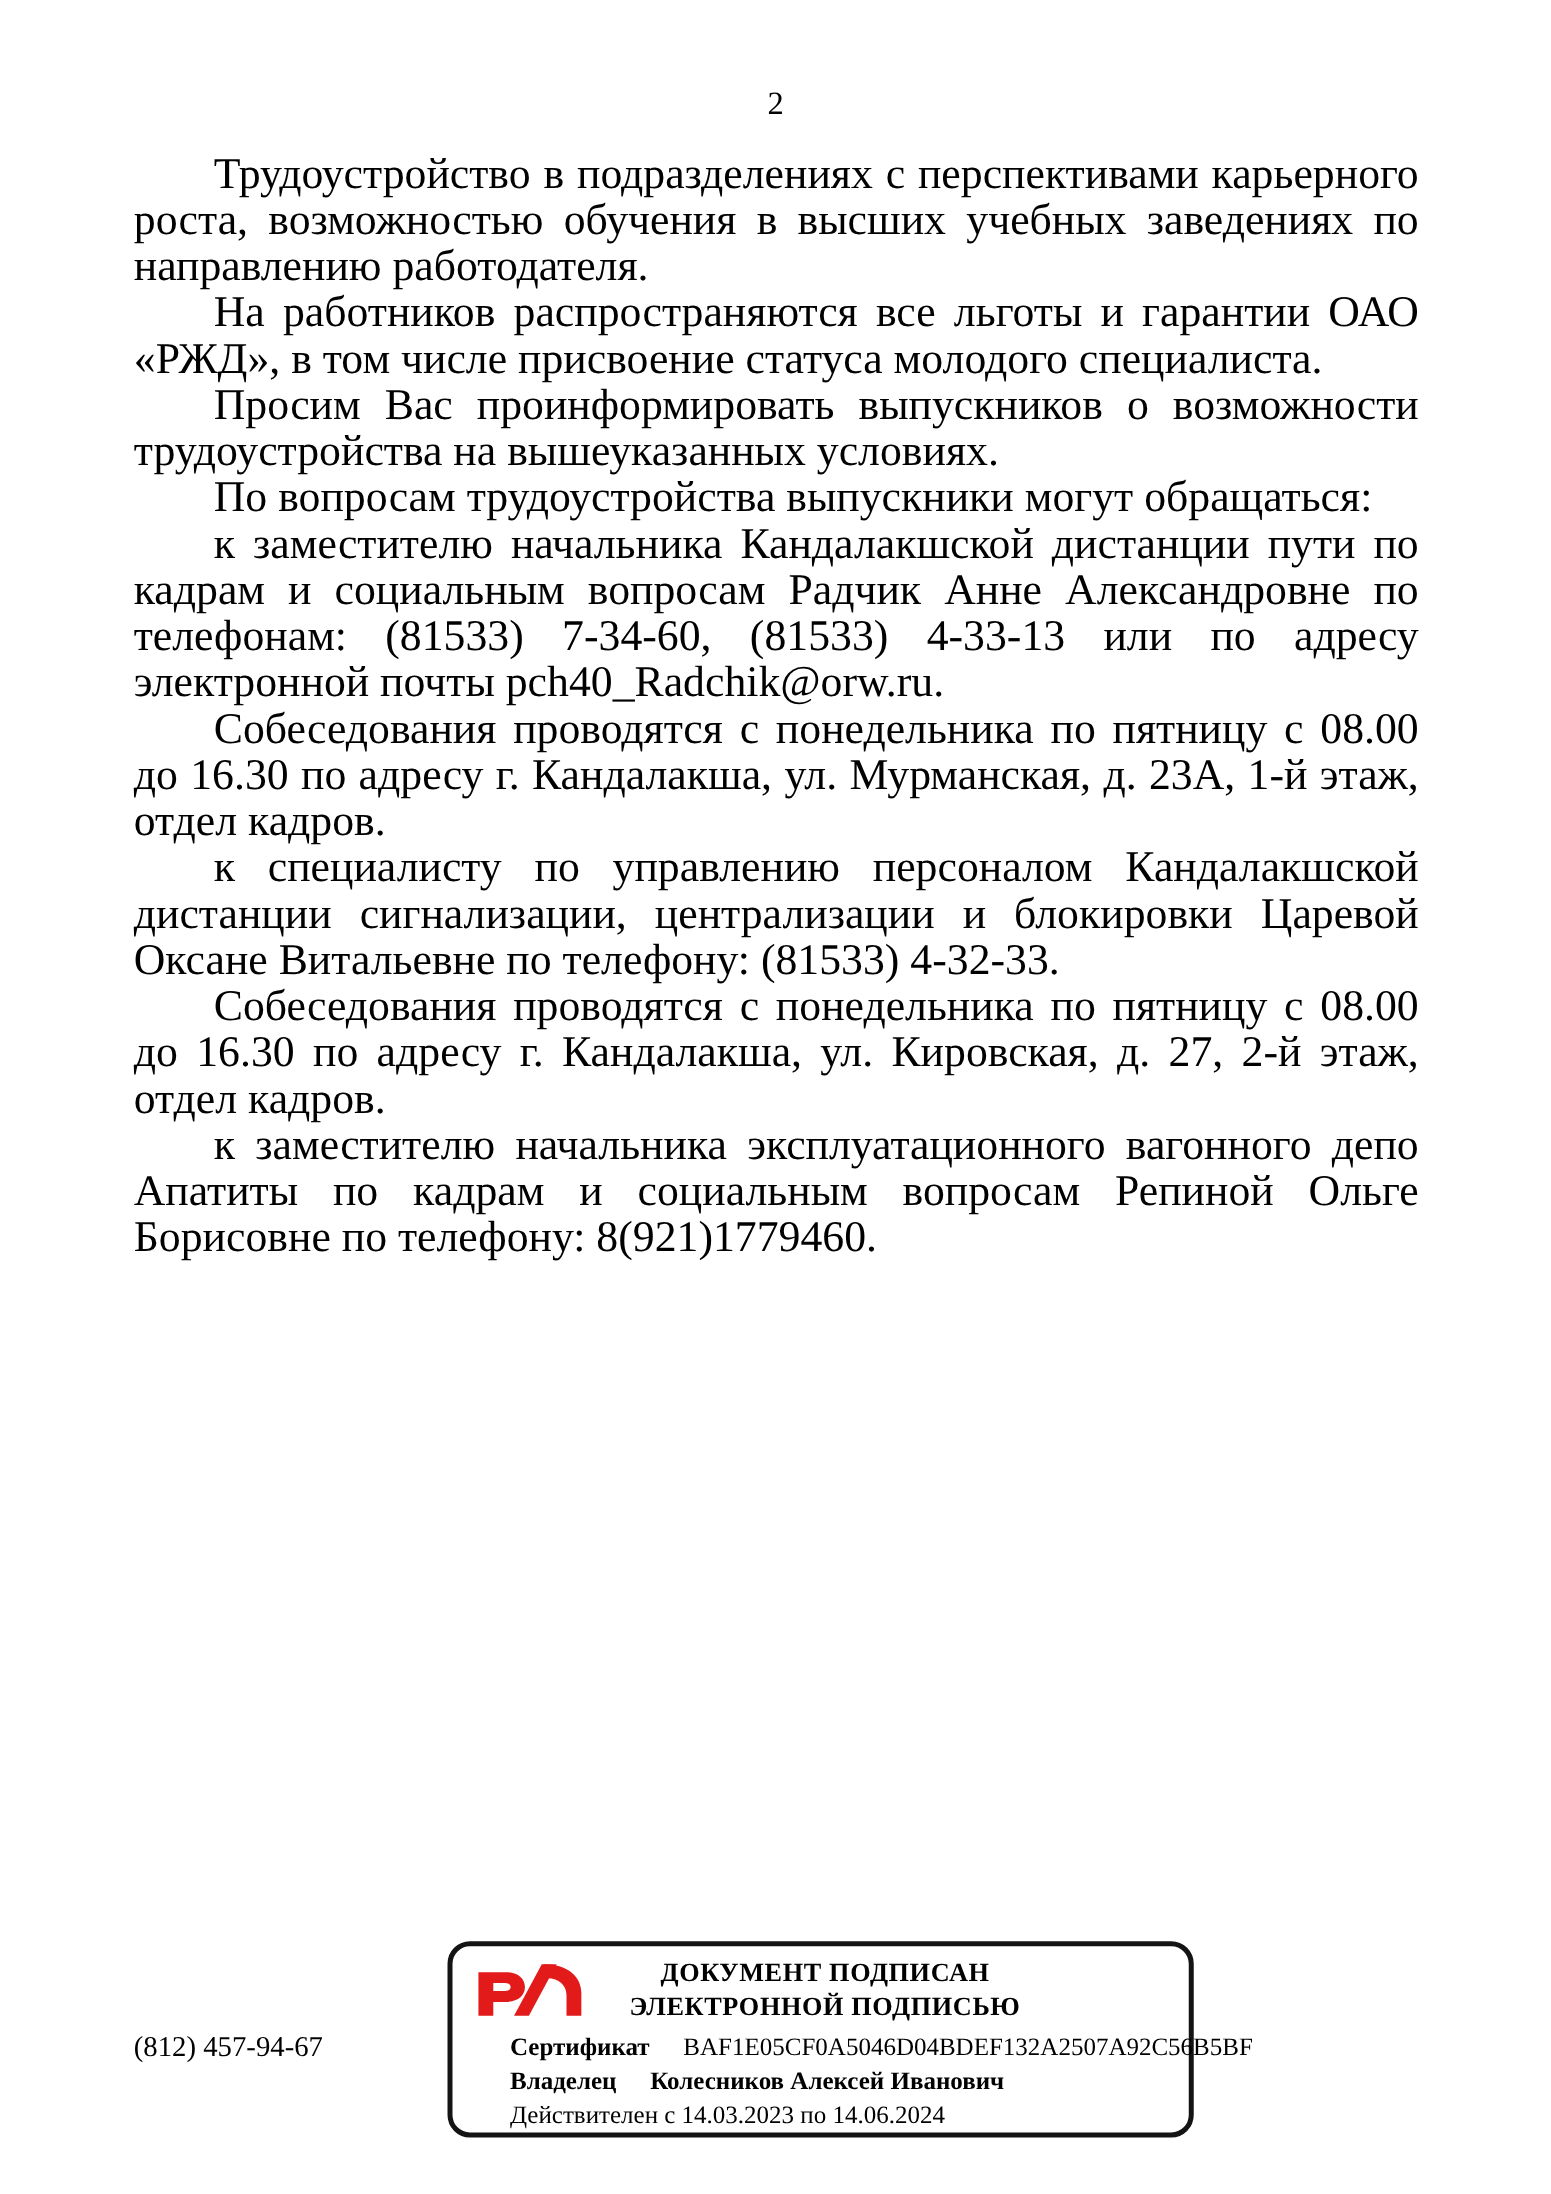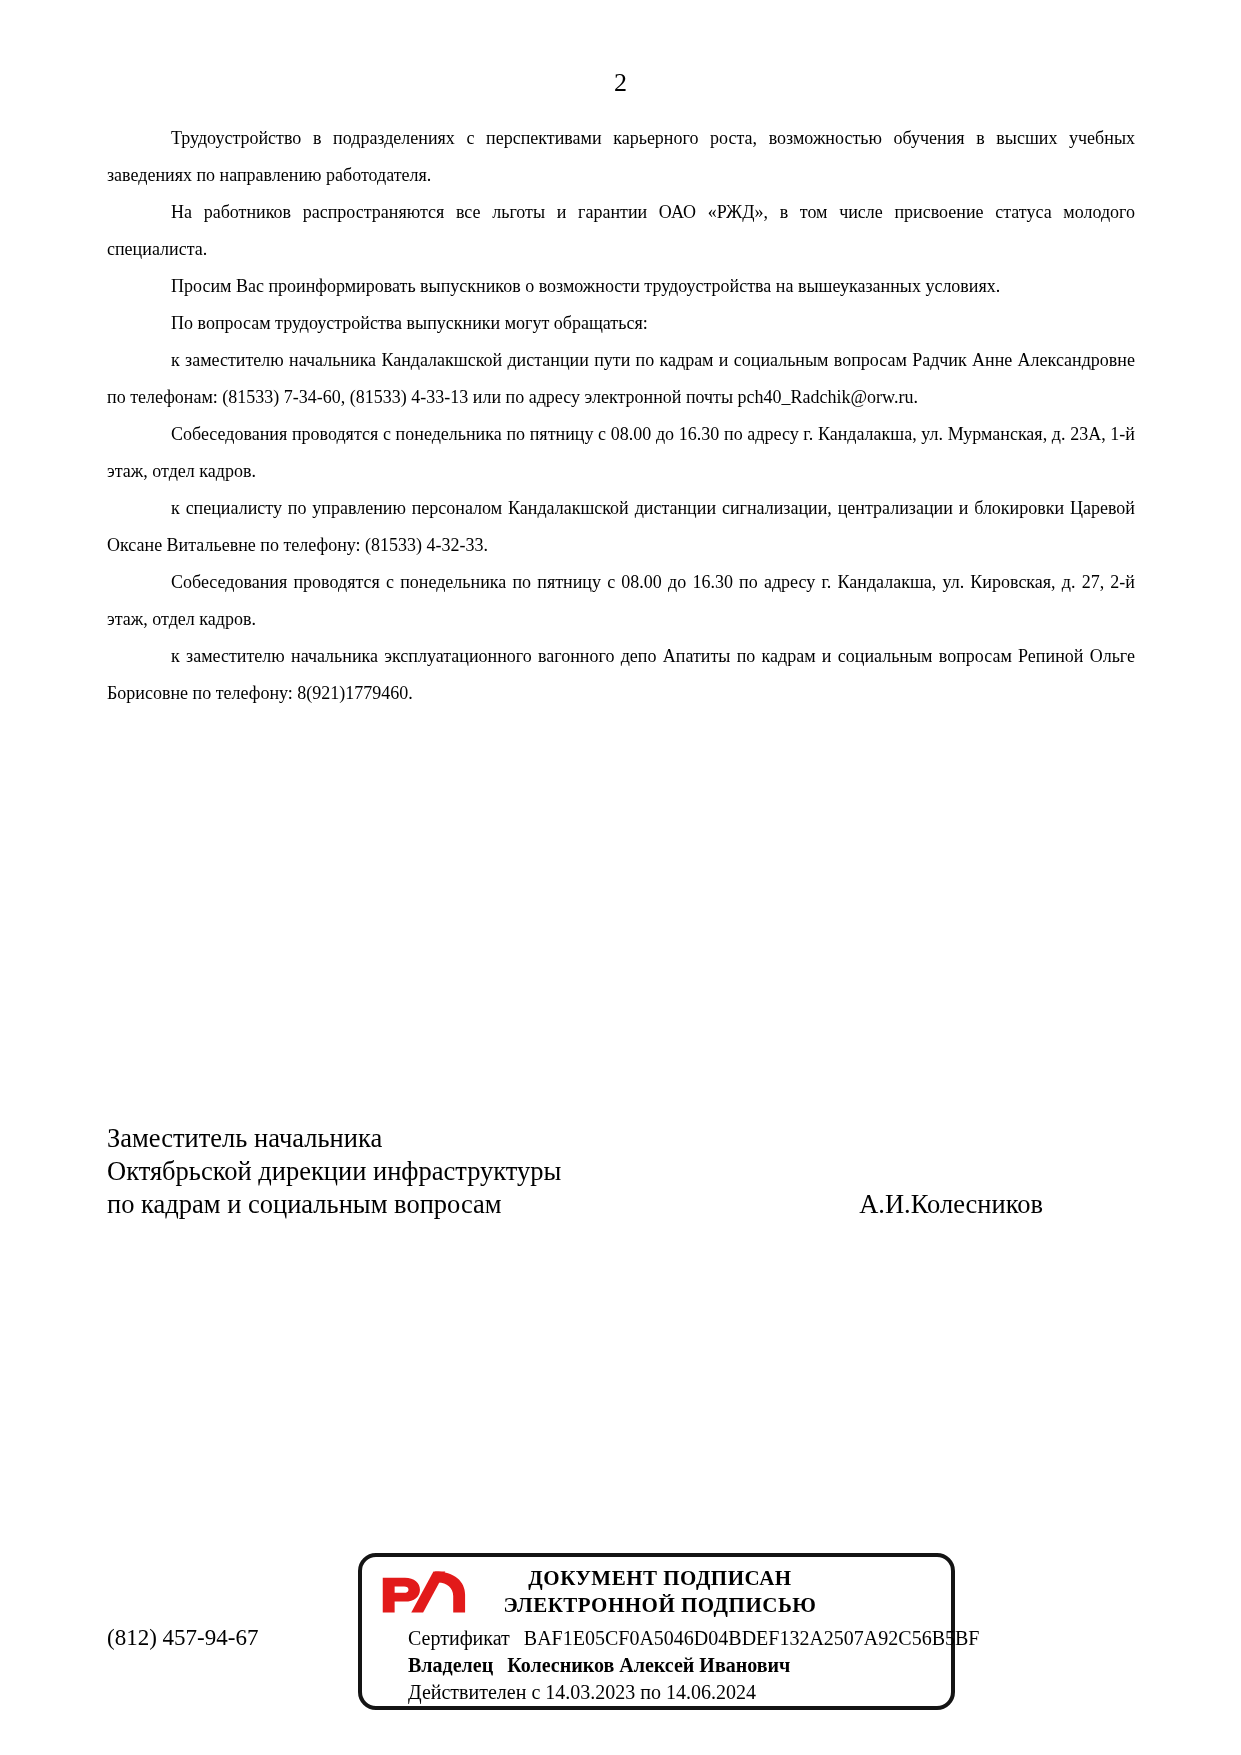--- a/index.html
+++ b/index.html
@@ -15,21 +15,21 @@
   .page-number {
     position: absolute;
     top: 68px; left: 0; right: 0;
     text-align: center;
     font-size: 26px;
   }
   .body-text {
     position: absolute;
     top: 120px; left: 107px;
     width: 1028px;
-    font-size: 18px;
+    font-size: 35px;
     line-height: 37px;
     text-align: justify;
   }
   .body-text p { margin: 0; text-indent: 64px; }
   .signature-block {
     position: absolute;
     top: 1122px; left: 107px;
     width: 1028px;
     display: flex;
     justify-content: space-between;
@@ -68,21 +68,21 @@
     font-size: 21px;
     line-height: 27px;
     letter-spacing: 0.5px;
   }
   .stamp-details {
     margin: 6px 0 0 30px;
     font-size: 20px;
     line-height: 27px;
     white-space: nowrap;
   }
-  .stamp-row .label { margin-right: 14px; }
+  .stamp-row .label { margin-right: 27px; font-weight: bold; }
   .stamp-row.owner { font-weight: bold; }
 </style>
 </head>
 <body>
 
 <div class="page">
 
   <div class="page-number">2</div>
 
   <div class="body-text">
@@ -90,28 +90,20 @@
     <p>На работников распространяются все льготы и гарантии ОАО «РЖД», в том числе присвоение статуса молодого специалиста.</p>
     <p>Просим Вас проинформировать выпускников о возможности трудоустройства на вышеуказанных условиях.</p>
     <p>По вопросам трудоустройства выпускники могут обращаться:</p>
     <p>к заместителю начальника Кандалакшской дистанции пути по кадрам и социальным вопросам Радчик Анне Александровне по телефонам: (81533) 7-34-60, (81533) 4-33-13 или по адресу электронной почты pch40_Radchik@orw.ru.</p>
     <p>Собеседования проводятся с понедельника по пятницу с 08.00 до 16.30 по адресу г. Кандалакша, ул. Мурманская, д. 23А, 1-й этаж, отдел кадров.</p>
     <p>к специалисту по управлению персоналом Кандалакшской дистанции сигнализации, централизации и блокировки Царевой Оксане Витальевне по телефону: (81533) 4-32-33.</p>
     <p>Собеседования проводятся с понедельника по пятницу с 08.00 до 16.30 по адресу г. Кандалакша, ул. Кировская, д. 27, 2-й этаж, отдел кадров.</p>
     <p>к заместителю начальника эксплуатационного вагонного депо Апатиты по кадрам и социальным вопросам Репиной Ольге Борисовне по телефону: 8(921)1779460.</p>
   </div>
 
-  <div class="signature-block">
-    <div>
-      <div>Заместитель начальника</div>
-      <div>Октябрьской дирекции инфраструктуры</div>
-      <div>по кадрам и социальным вопросам</div>
-    </div>
-    <div class="signature-name">А.И.Колесников</div>
-  </div>
 
   <div class="executor">
     <div>(812) 457-94-67</div>
   </div>
 
   <div class="stamp">
     <div class="stamp-header">
       <span class="stamp-logo">
         <svg viewBox="0 0 120 64" width="95" height="52" aria-hidden="true">
           <path fill="#E21A1A" fill-rule="evenodd" d="M6 14 H34 C46 14 53 20.5 53 29 C53 37.5 46 44 34 44 H21 V58 H6 Z

